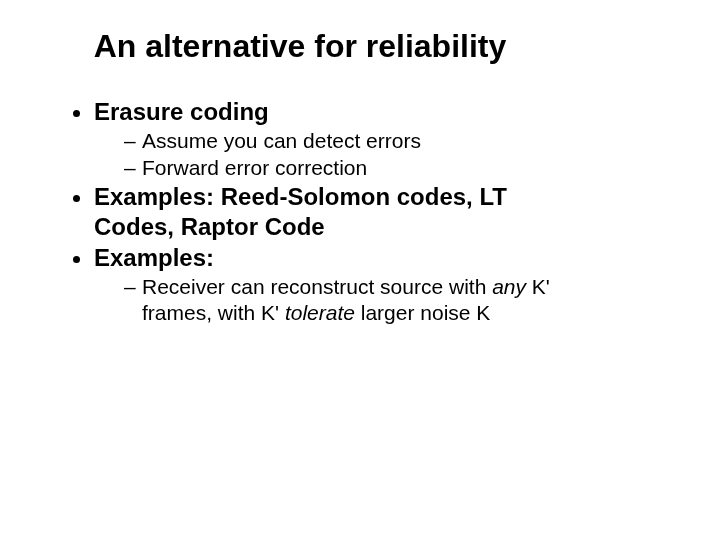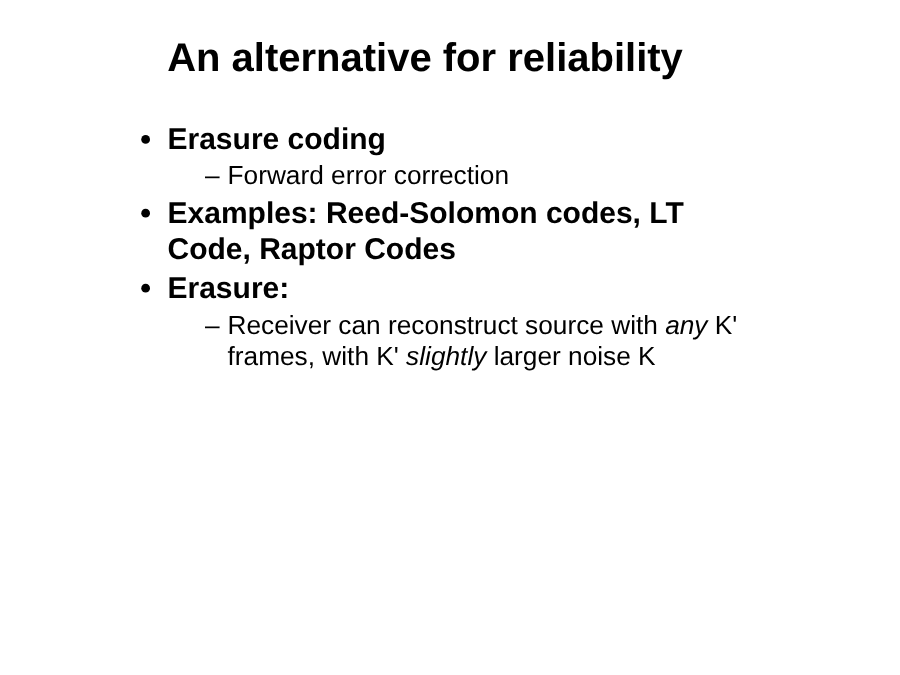--- a/index.html
+++ b/index.html
@@ -9,21 +9,20 @@
     height: 540px;
     background: #ffffff;
     font-family: Arial, Helvetica, sans-serif;
     color: #000000;
   }
   .slide {
     box-sizing: border-box;
     width: 600px;
     height: 540px;
     padding: 24px 50px 20px 50px;
-    margin-left: 40px;
   }
   .title {
     font-size: 32px;
     font-weight: bold;
     text-align: center;
     margin: 4px 0 32px 0;
   }
   ul.level1 {
     list-style: disc;
     margin: 0;
@@ -71,31 +70,32 @@
 <body>
 
 <div class="slide">
   <div class="title">An alternative for reliability</div>
 
   <ul class="level1">
 
     <li class="bold">
       <span class="li-text">Erasure coding</span>
       <ul class="level2">
+        <li><span>Assume you can detect errors</span></li>
         <li><span>Forward error correction</span></li>
       </ul>
     </li>
 
     <li class="bold">
-      <span class="li-text">Examples: Reed-Solomon codes, LT Code, Raptor Codes</span>
+      <span class="li-text">Examples: Reed-Solomon codes, LT Codes, Raptor Code</span>
     </li>
 
     <li class="bold">
-      <span class="li-text">Erasure:</span>
+      <span class="li-text">Examples:</span>
       <ul class="level2">
         <li>
-          <span>Receiver can reconstruct source with </span><span class="italic">any</span><span> K' frames, with K' </span><span class="italic">slightly</span><span> larger noise K</span>
+          <span>Receiver can reconstruct source with </span><span class="italic">any</span><span> K' frames, with K' </span><span class="italic">tolerate</span><span> larger noise K</span>
         </li>
       </ul>
     </li>
 
   </ul>
 </div>
 
 </body></html>

